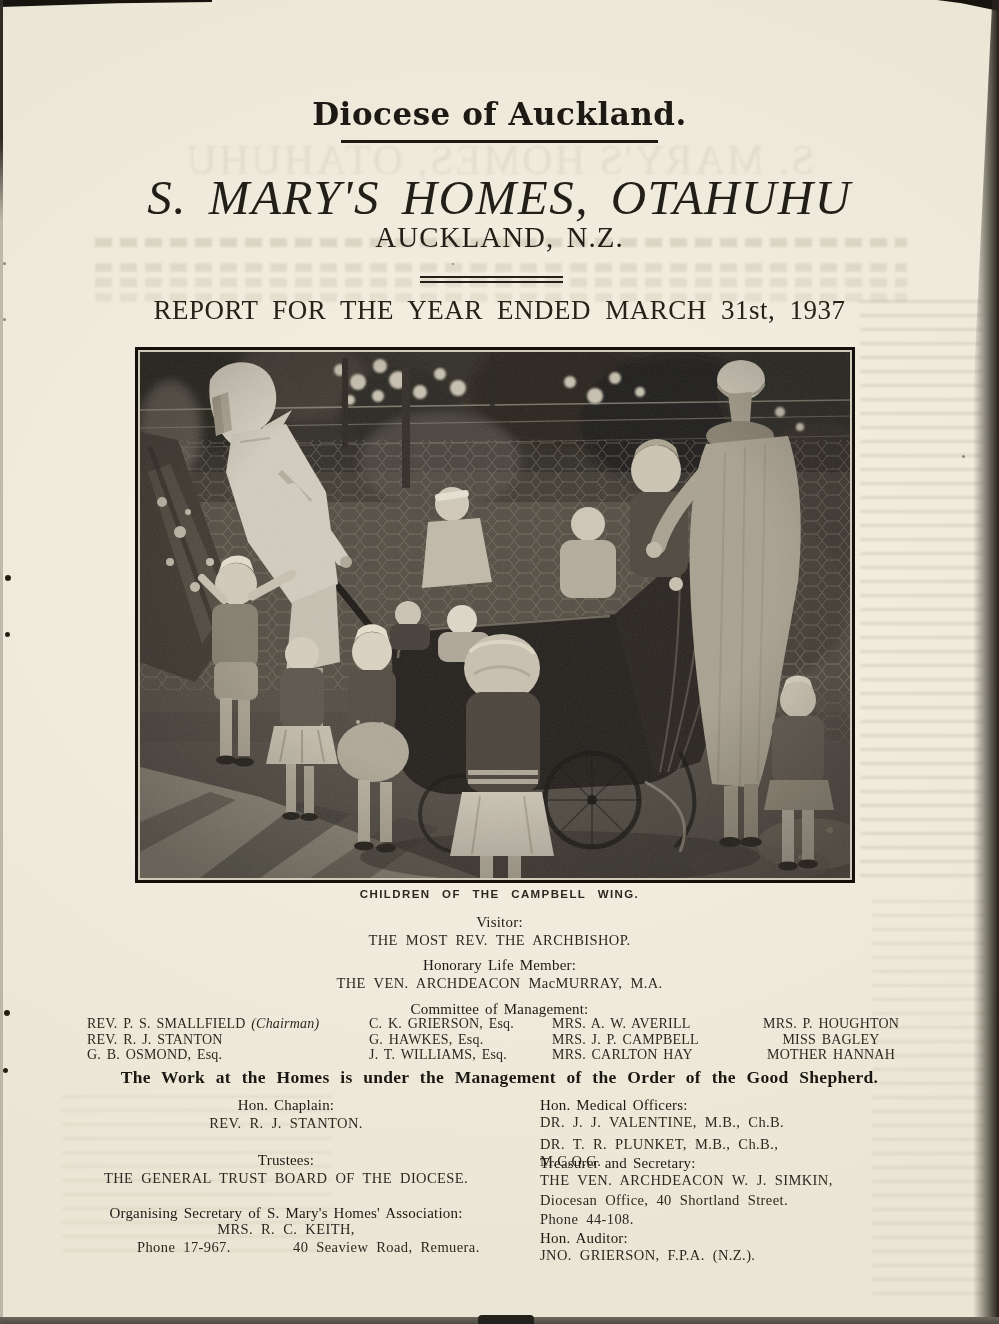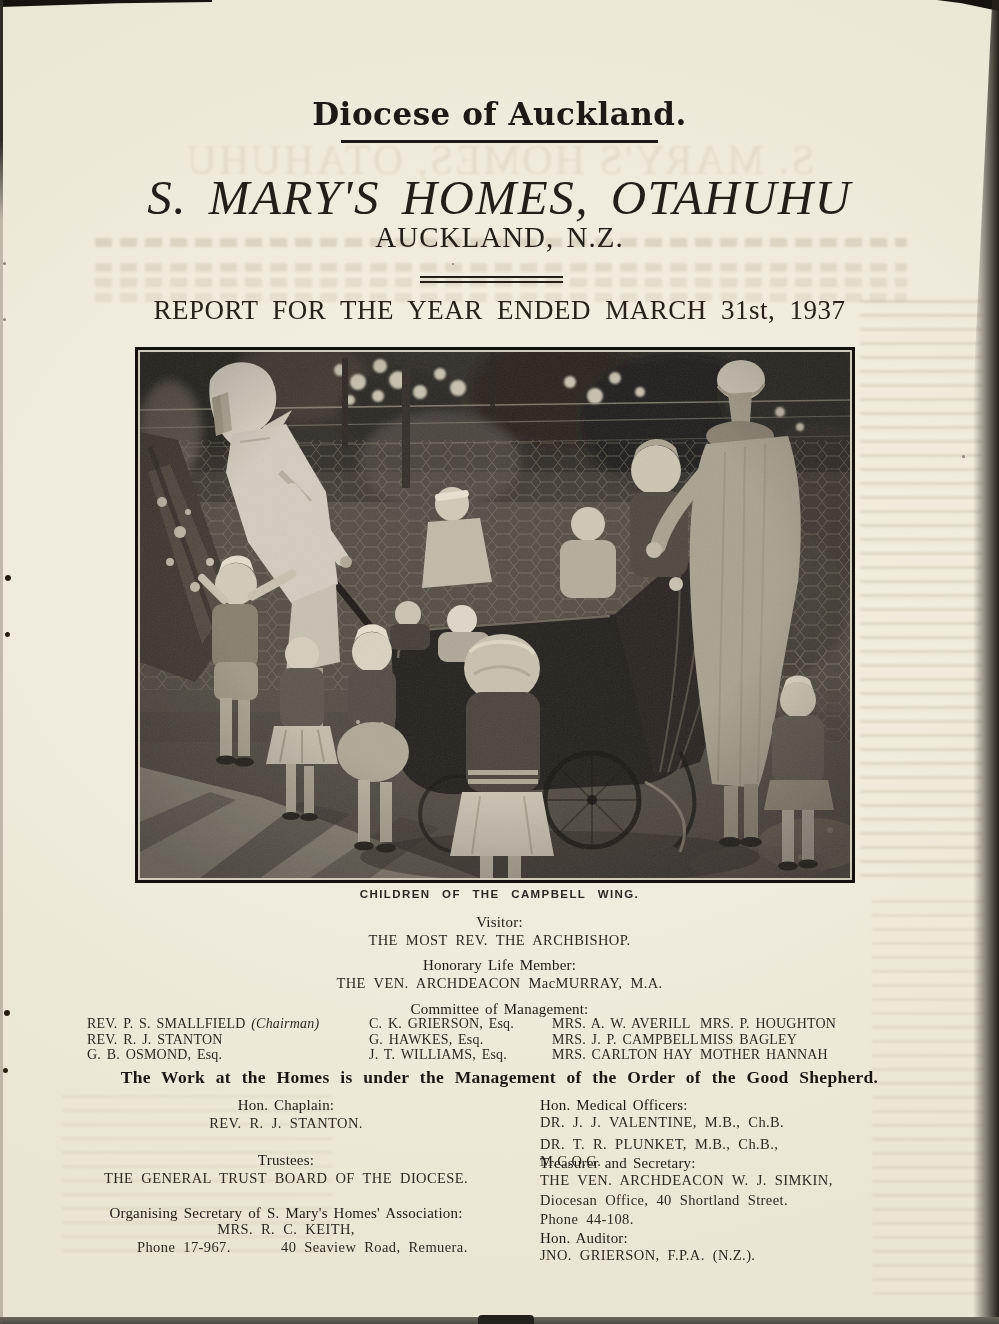--- a/index.html
+++ b/index.html
@@ -330,36 +330,36 @@
   <div class="com-col" style="left:369px;">
     <div>C. K. GRIERSON, Esq.</div>
     <div>G. HAWKES, Esq.</div>
     <div>J. T. WILLIAMS, Esq.</div>
   </div>
   <div class="com-col" style="left:552px;">
     <div>MRS. A. W. AVERILL</div>
     <div>MRS. J. P. CAMPBELL</div>
     <div>MRS. CARLTON HAY</div>
   </div>
-  <div class="com-col" style="left:700px;">
+  <div class="com-col" style="left:763px;text-align:center;">
     <div>MRS. P. HOUGHTON</div>
     <div>MISS BAGLEY</div>
     <div>MOTHER HANNAH</div>
   </div>
 
   <div class="cl mgmt">The Work at the Homes is under the Management of the Order of the Good Shepherd.</div>
 
   <div class="colL" style="top:1096px;"><span class="h">Hon. Chaplain:</span></div>
   <div class="colL n" style="top:1115px;">REV. R. J. STANTON.</div>
   <div class="colL" style="top:1151px;"><span class="h">Trustees:</span></div>
   <div class="colL n" style="top:1170px;">THE GENERAL TRUST BOARD OF THE DIOCESE.</div>
   <div class="colL" style="top:1204px;"><span class="h">Organising Secretary of S. Mary's Homes' Association:</span></div>
   <div class="colL n" style="top:1221px;">MRS. R. C. KEITH,</div>
   <div class="abs n" style="left:113px; top:1239px;margin-left:24px;">Phone 17-967.</div>
-  <div class="abs n" style="left:281px; top:1239px;">40 Seaview Road, Remuera.</div>
+  <div class="abs n" style="left:293px; top:1239px;">40 Seaview Road, Remuera.</div>
 
   <div class="colR" style="top:1096px;"><span class="h">Hon. Medical Officers:</span></div>
   <div class="colR n" style="top:1114px;">DR. J. J. VALENTINE, M.B., Ch.B.</div>
   <div class="colR n" style="top:1136px;">DR. T. R. PLUNKET, M.B., Ch.B., M.C.O.G.</div>
   <div class="colR" style="top:1154px;"><span class="h">Treasurer and Secretary:</span></div>
   <div class="colR n" style="top:1172px;">THE VEN. ARCHDEACON W. J. SIMKIN,</div>
   <div class="colR n" style="top:1192px;">Diocesan Office, 40 Shortland Street.</div>
   <div class="colR n" style="top:1211px;">Phone 44-108.</div>
   <div class="colR" style="top:1229px;"><span class="h">Hon. Auditor:</span></div>
   <div class="colR n" style="top:1247px;">JNO. GRIERSON, F.P.A. (N.Z.).</div>

